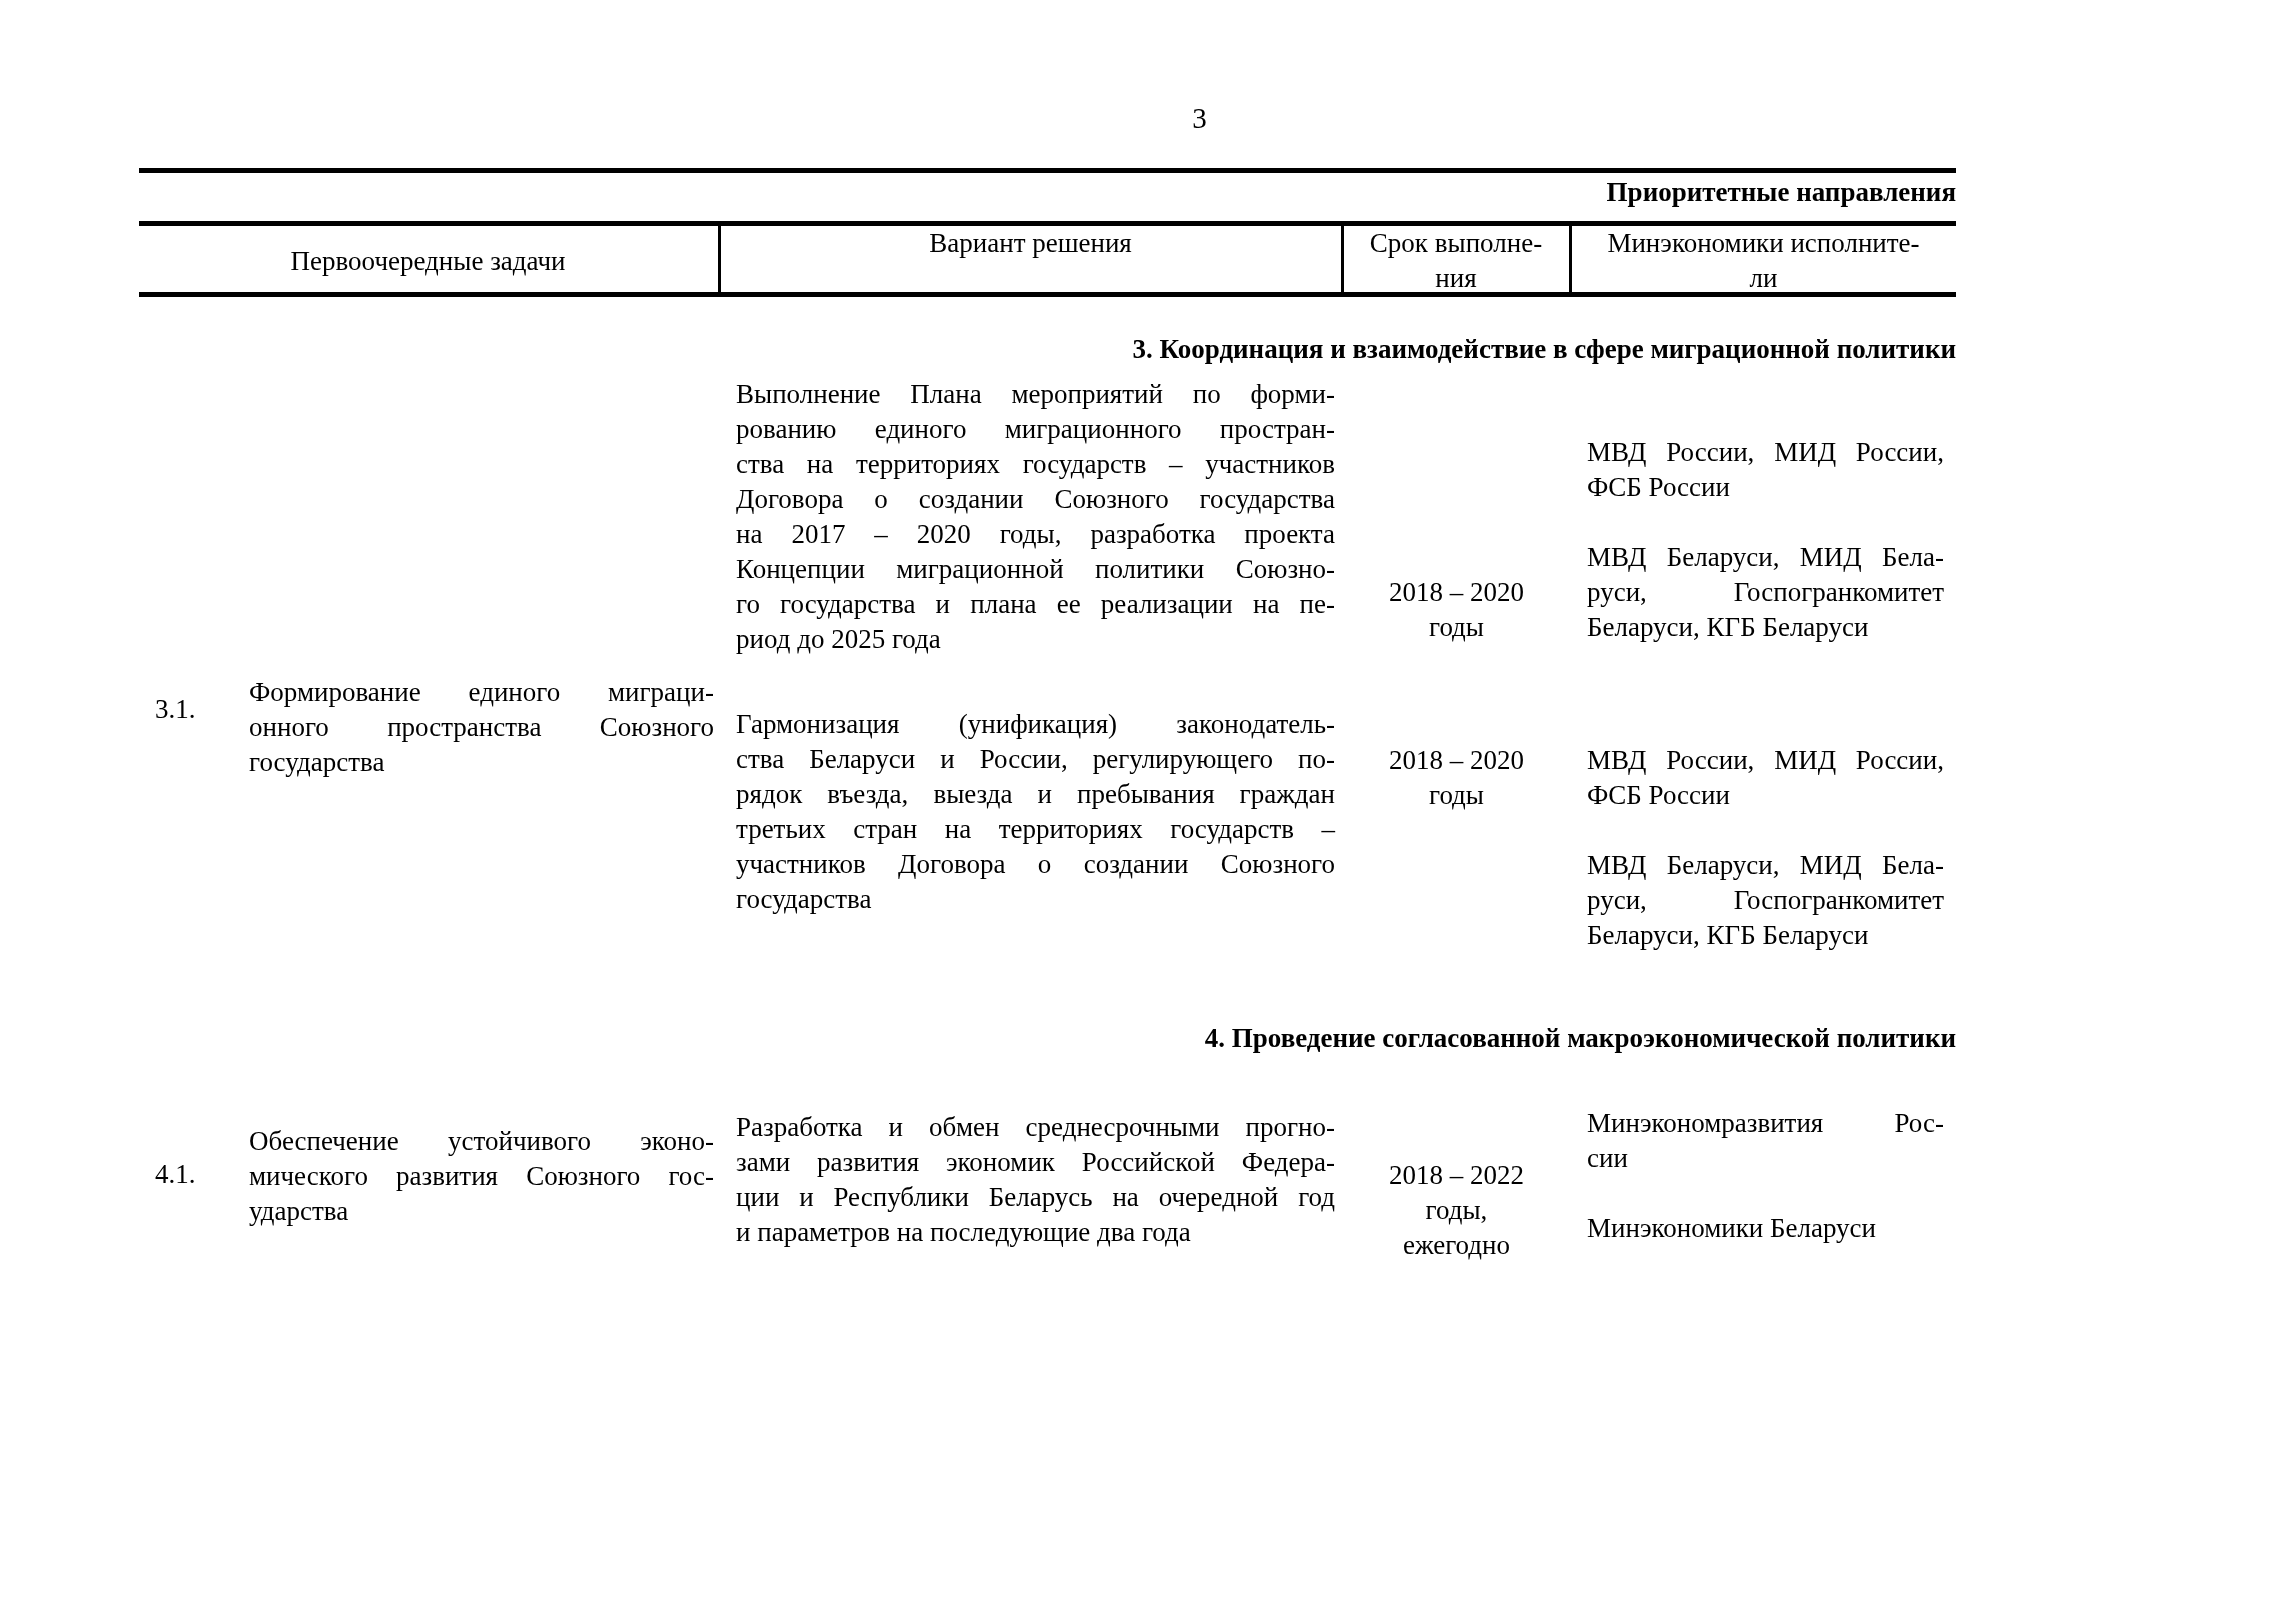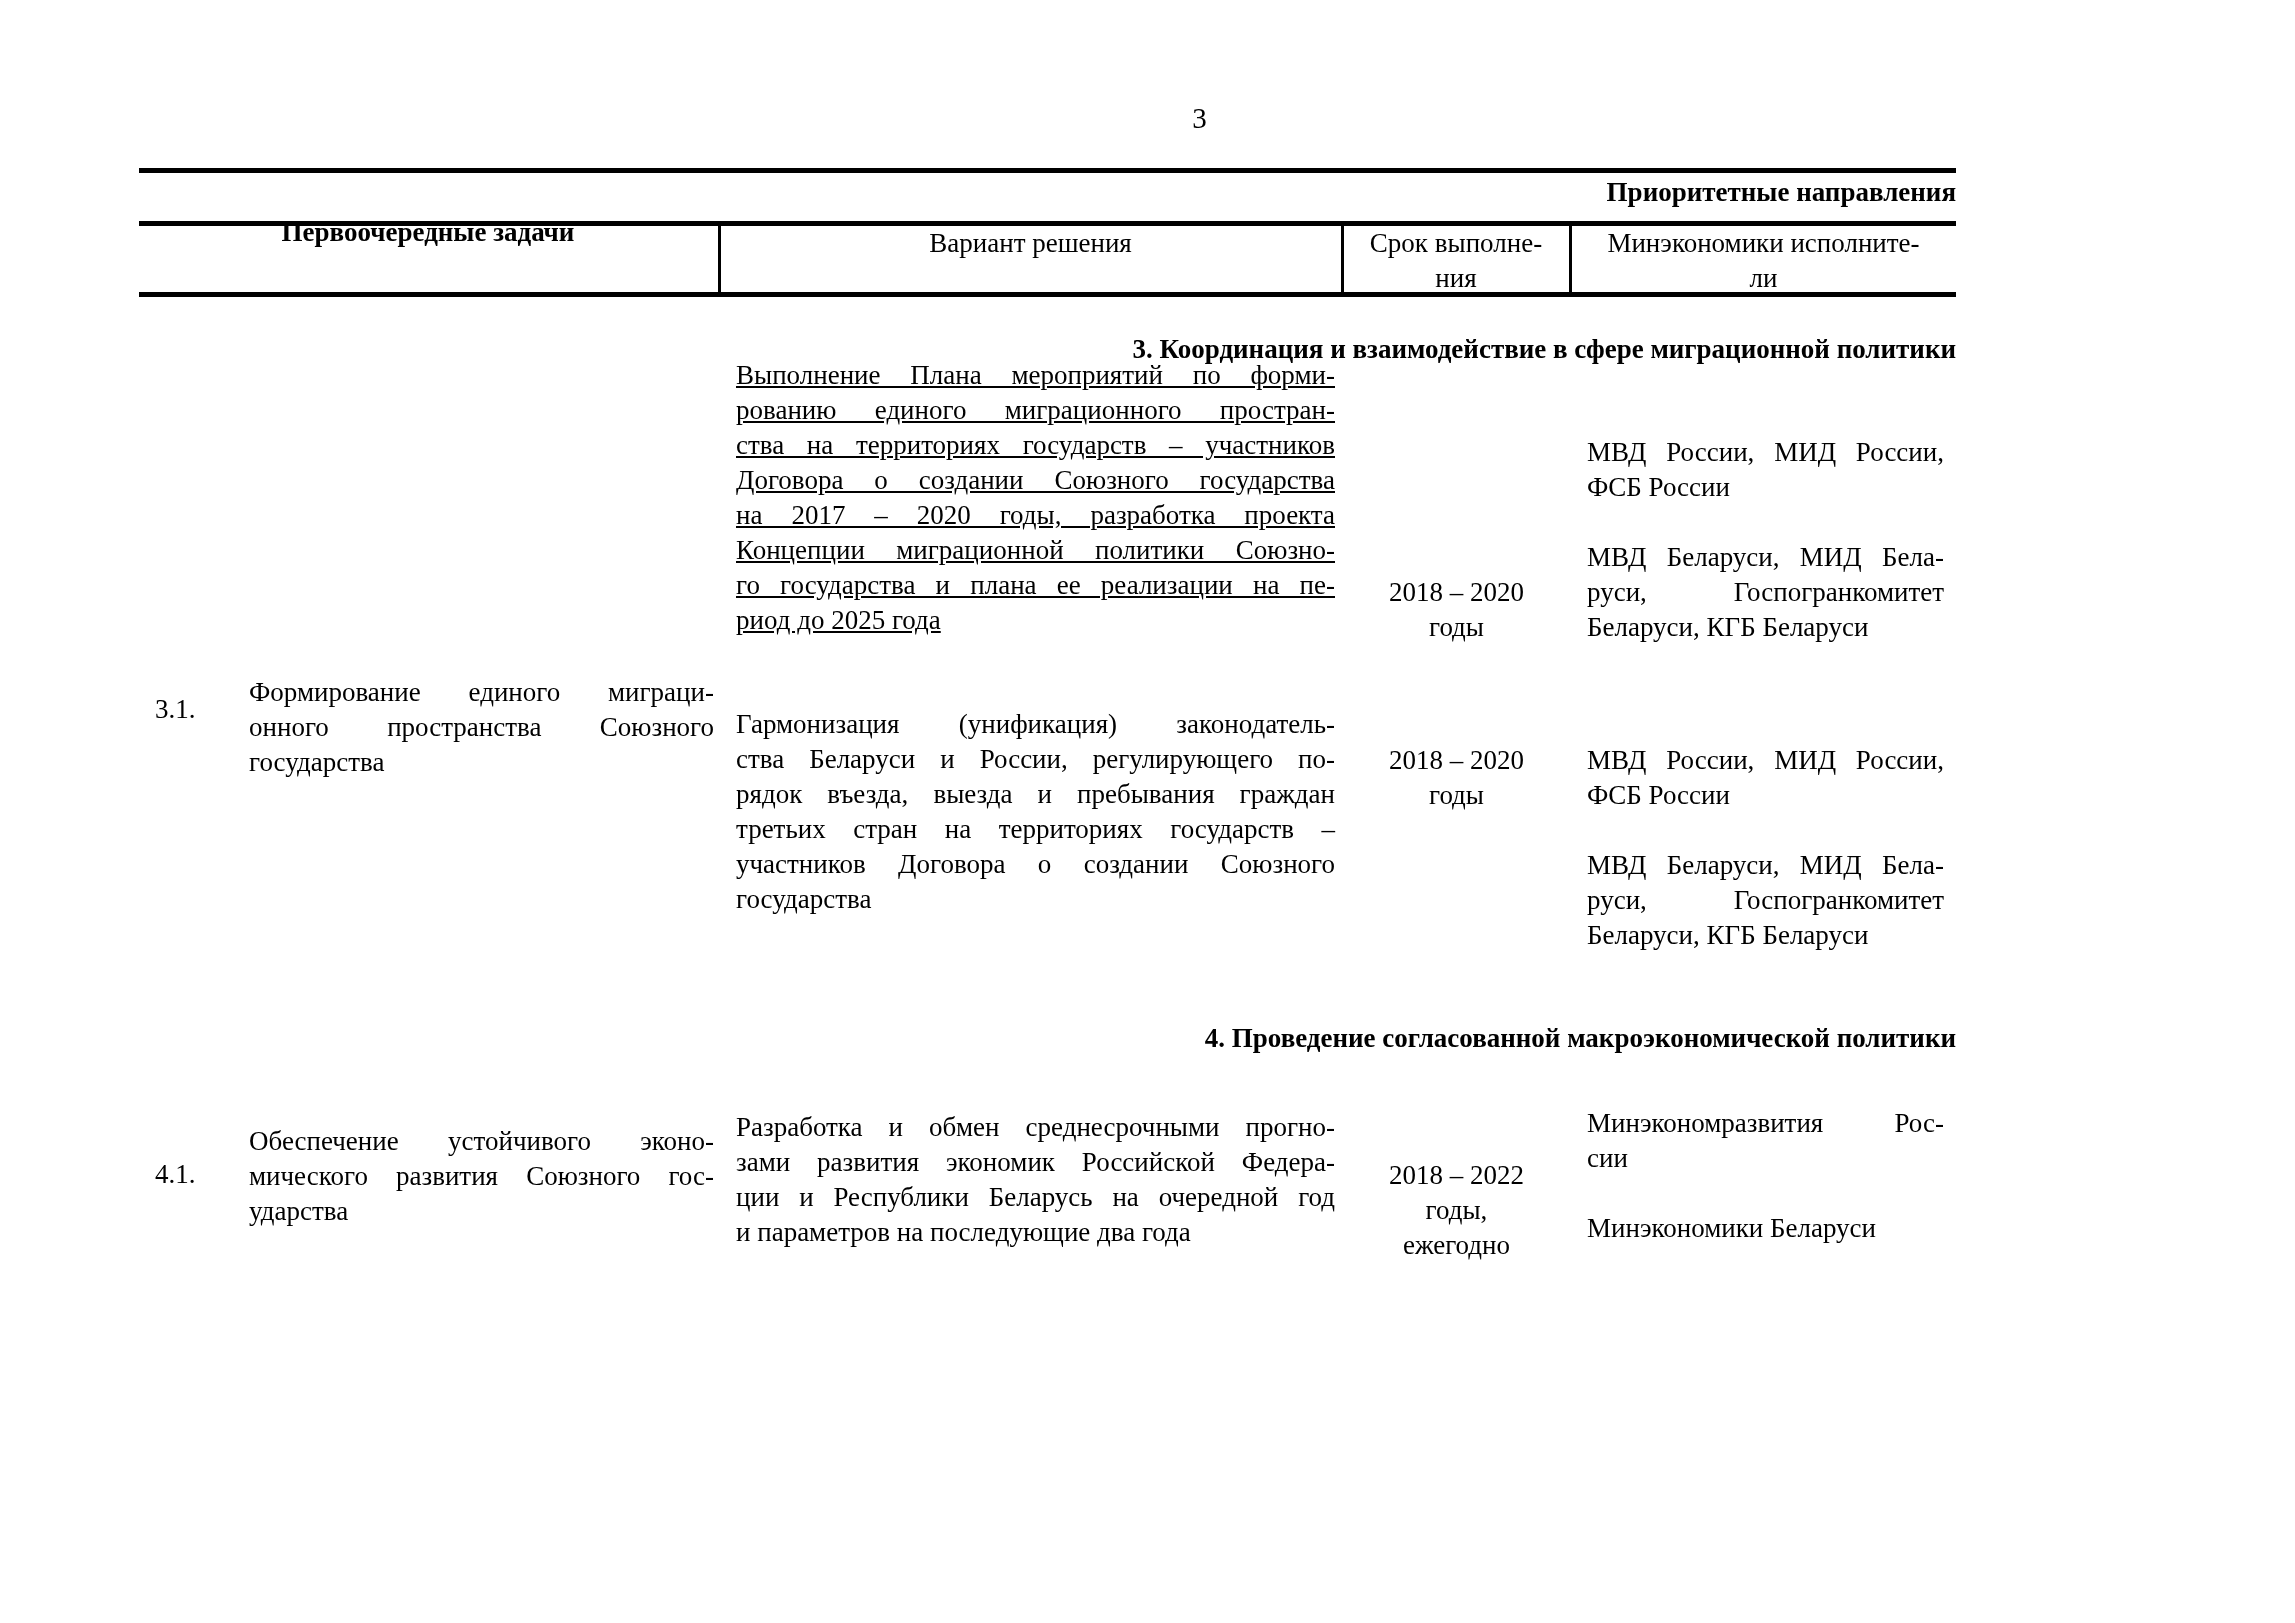--- a/index.html
+++ b/index.html
@@ -48,34 +48,34 @@
 
   <div class="rule-h" style="top:168px;"></div>
   <div class="rule-h" style="top:221px;"></div>
   <div class="rule-h" style="top:292px;"></div>
   <div class="rule-v" style="left:718px;"></div>
   <div class="rule-v" style="left:1341px;"></div>
   <div class="rule-v" style="left:1569px;"></div>
 
   <div class="abs c b" style="left:139px; top:175px; width:1817px;">Приоритетные направления</div>
 
-  <div class="abs c" style="left:139px; top:215px; width:578px;font-weight:bold;">Первоочередные задачи</div>
+  <div class="abs c" style="left:139px; top:244px; width:578px;">Первоочередные задачи</div>
   <div class="abs c" style="left:720px; top:226px; width:621px;">Вариант решения</div>
   <div class="abs c" style="left:1344px; top:226px; width:224px;">
     <div class="line">Срок выполне-</div>
     <div class="line">ния</div>
   </div>
   <div class="abs c" style="left:1571px; top:226px; width:385px;">
     <div class="line">Минэкономики исполните-</div>
     <div class="line">ли</div>
   </div>
 
   <div class="abs c b" style="left:139px; top:332px; width:1817px;">3. Координация и взаимодействие в сфере миграционной политики</div>
 
-  <div class="abs" style="left:736px; top:358px; width:599px;text-decoration:underline;">
+  <div class="abs" style="left:736px; top:377px; width:599px;">
     <div class="line j">Выполнение Плана мероприятий по форми-</div>
     <div class="line j">рованию единого миграционного простран-</div>
     <div class="line j">ства на территориях государств – участников</div>
     <div class="line j">Договора о создании Союзного государства</div>
     <div class="line j">на 2017 – 2020 годы, разработка проекта</div>
     <div class="line j">Концепции миграционной политики Союзно-</div>
     <div class="line j">го государства и плана ее реализации на пе-</div>
     <div class="line">риод до 2025 года</div>
   </div>
 

